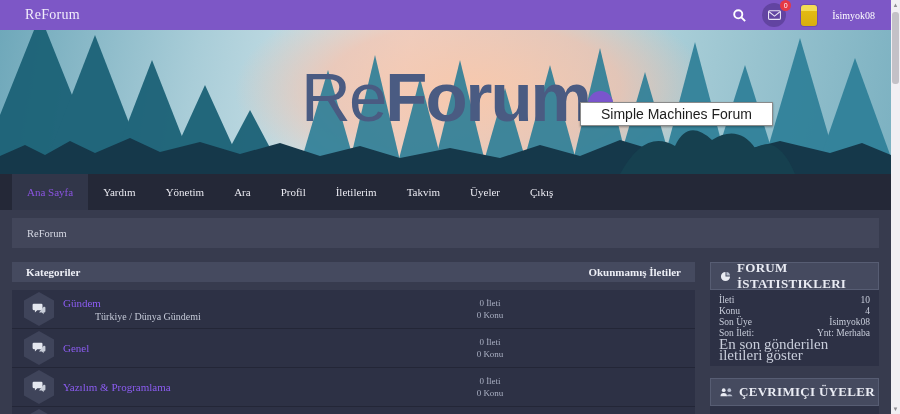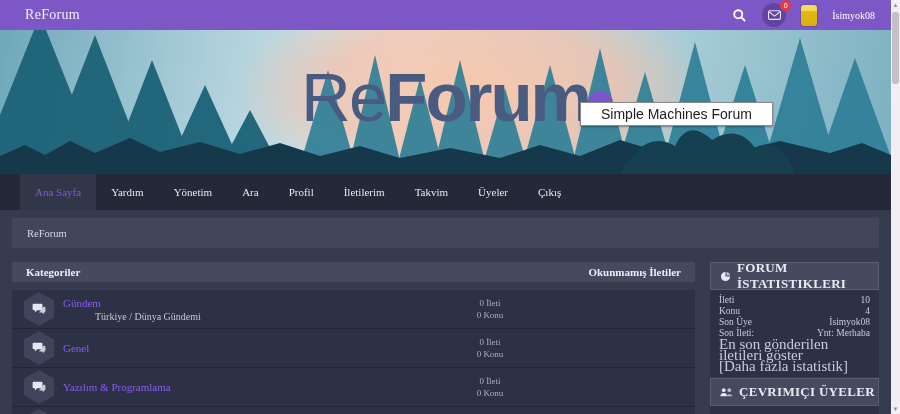--- a/index.html
+++ b/index.html
@@ -35,21 +35,21 @@
   .hero-title .lt{font-weight:300;}
   .hero-title .bd{font-weight:800;}
   .cursor-dot{position:absolute;left:588px;top:61px;width:25px;height:25px;border-radius:50%;
     background:#7a55cc;z-index:3;}
   .hero-tooltip{position:absolute;left:580px;top:72px;z-index:4;background:#ffffff;
     border:1px solid #8a8a8a;box-shadow:0 1px 2px rgba(0,0,0,.35);
     color:#1d1d1d;font-family:"Liberation Sans",sans-serif;font-size:14px;
     padding:3px 20px;white-space:nowrap;}
   
   .nav{position:absolute;top:174px;left:0;width:891px;height:36px;background:#242837;
-    display:flex;align-items:stretch;padding-left:20px;box-sizing:border-box;z-index:5;}
+    display:flex;align-items:stretch;padding-left:12px;box-sizing:border-box;z-index:5;}
   .nav-item{display:flex;align-items:center;padding:0 15px;color:#e9e9f0;font-size:11px;cursor:pointer;}
   .nav-item.active{background:#313649;color:#8a54e0;}
   
   .breadcrumb{position:absolute;top:218px;left:12px;width:867px;height:30px;background:#42465a;
     display:flex;align-items:center;padding-left:15px;box-sizing:border-box;}
   .breadcrumb span{color:#d6d9e4;font-size:10.5px;cursor:pointer;}
   
   .cat-header{position:absolute;top:262px;left:12px;width:683px;height:20px;background:#454a5f;
     display:flex;align-items:center;justify-content:space-between;padding:0 14px;
     box-sizing:border-box;color:#edeff6;font-size:11px;font-weight:bold;}
@@ -251,21 +251,20 @@
   </div>
   <div class="stat-row">
     <span>Son Üye</span>
     <span class="stat-val">İsimyok08</span>
   </div>
   <div class="stat-row">
     <span>Son İleti:</span>
     <span class="stat-val">Ynt: Merhaba</span>
   </div>
   <span class="side-link">En son gönderilen iletileri göster</span>
-  <span class="side-link">[Daha fazla istatistik]</span>
 </div>
 
 <div class="side-header" style="top:378px;">
   <span>
     <svg width="13" height="10" viewBox="0 0 28 20" fill="#e9ebf3">
       <circle cx="8" cy="6" r="4"></circle>
       <path d="M1 19 a7 7 0 0 1 14 0 Z"></path>
       <circle cx="20" cy="6" r="4" fill="#b9bfd0"></circle>
       <path d="M14 19 a7 7 0 0 1 13 0 Z" fill="#b9bfd0"></path>
     </svg>

